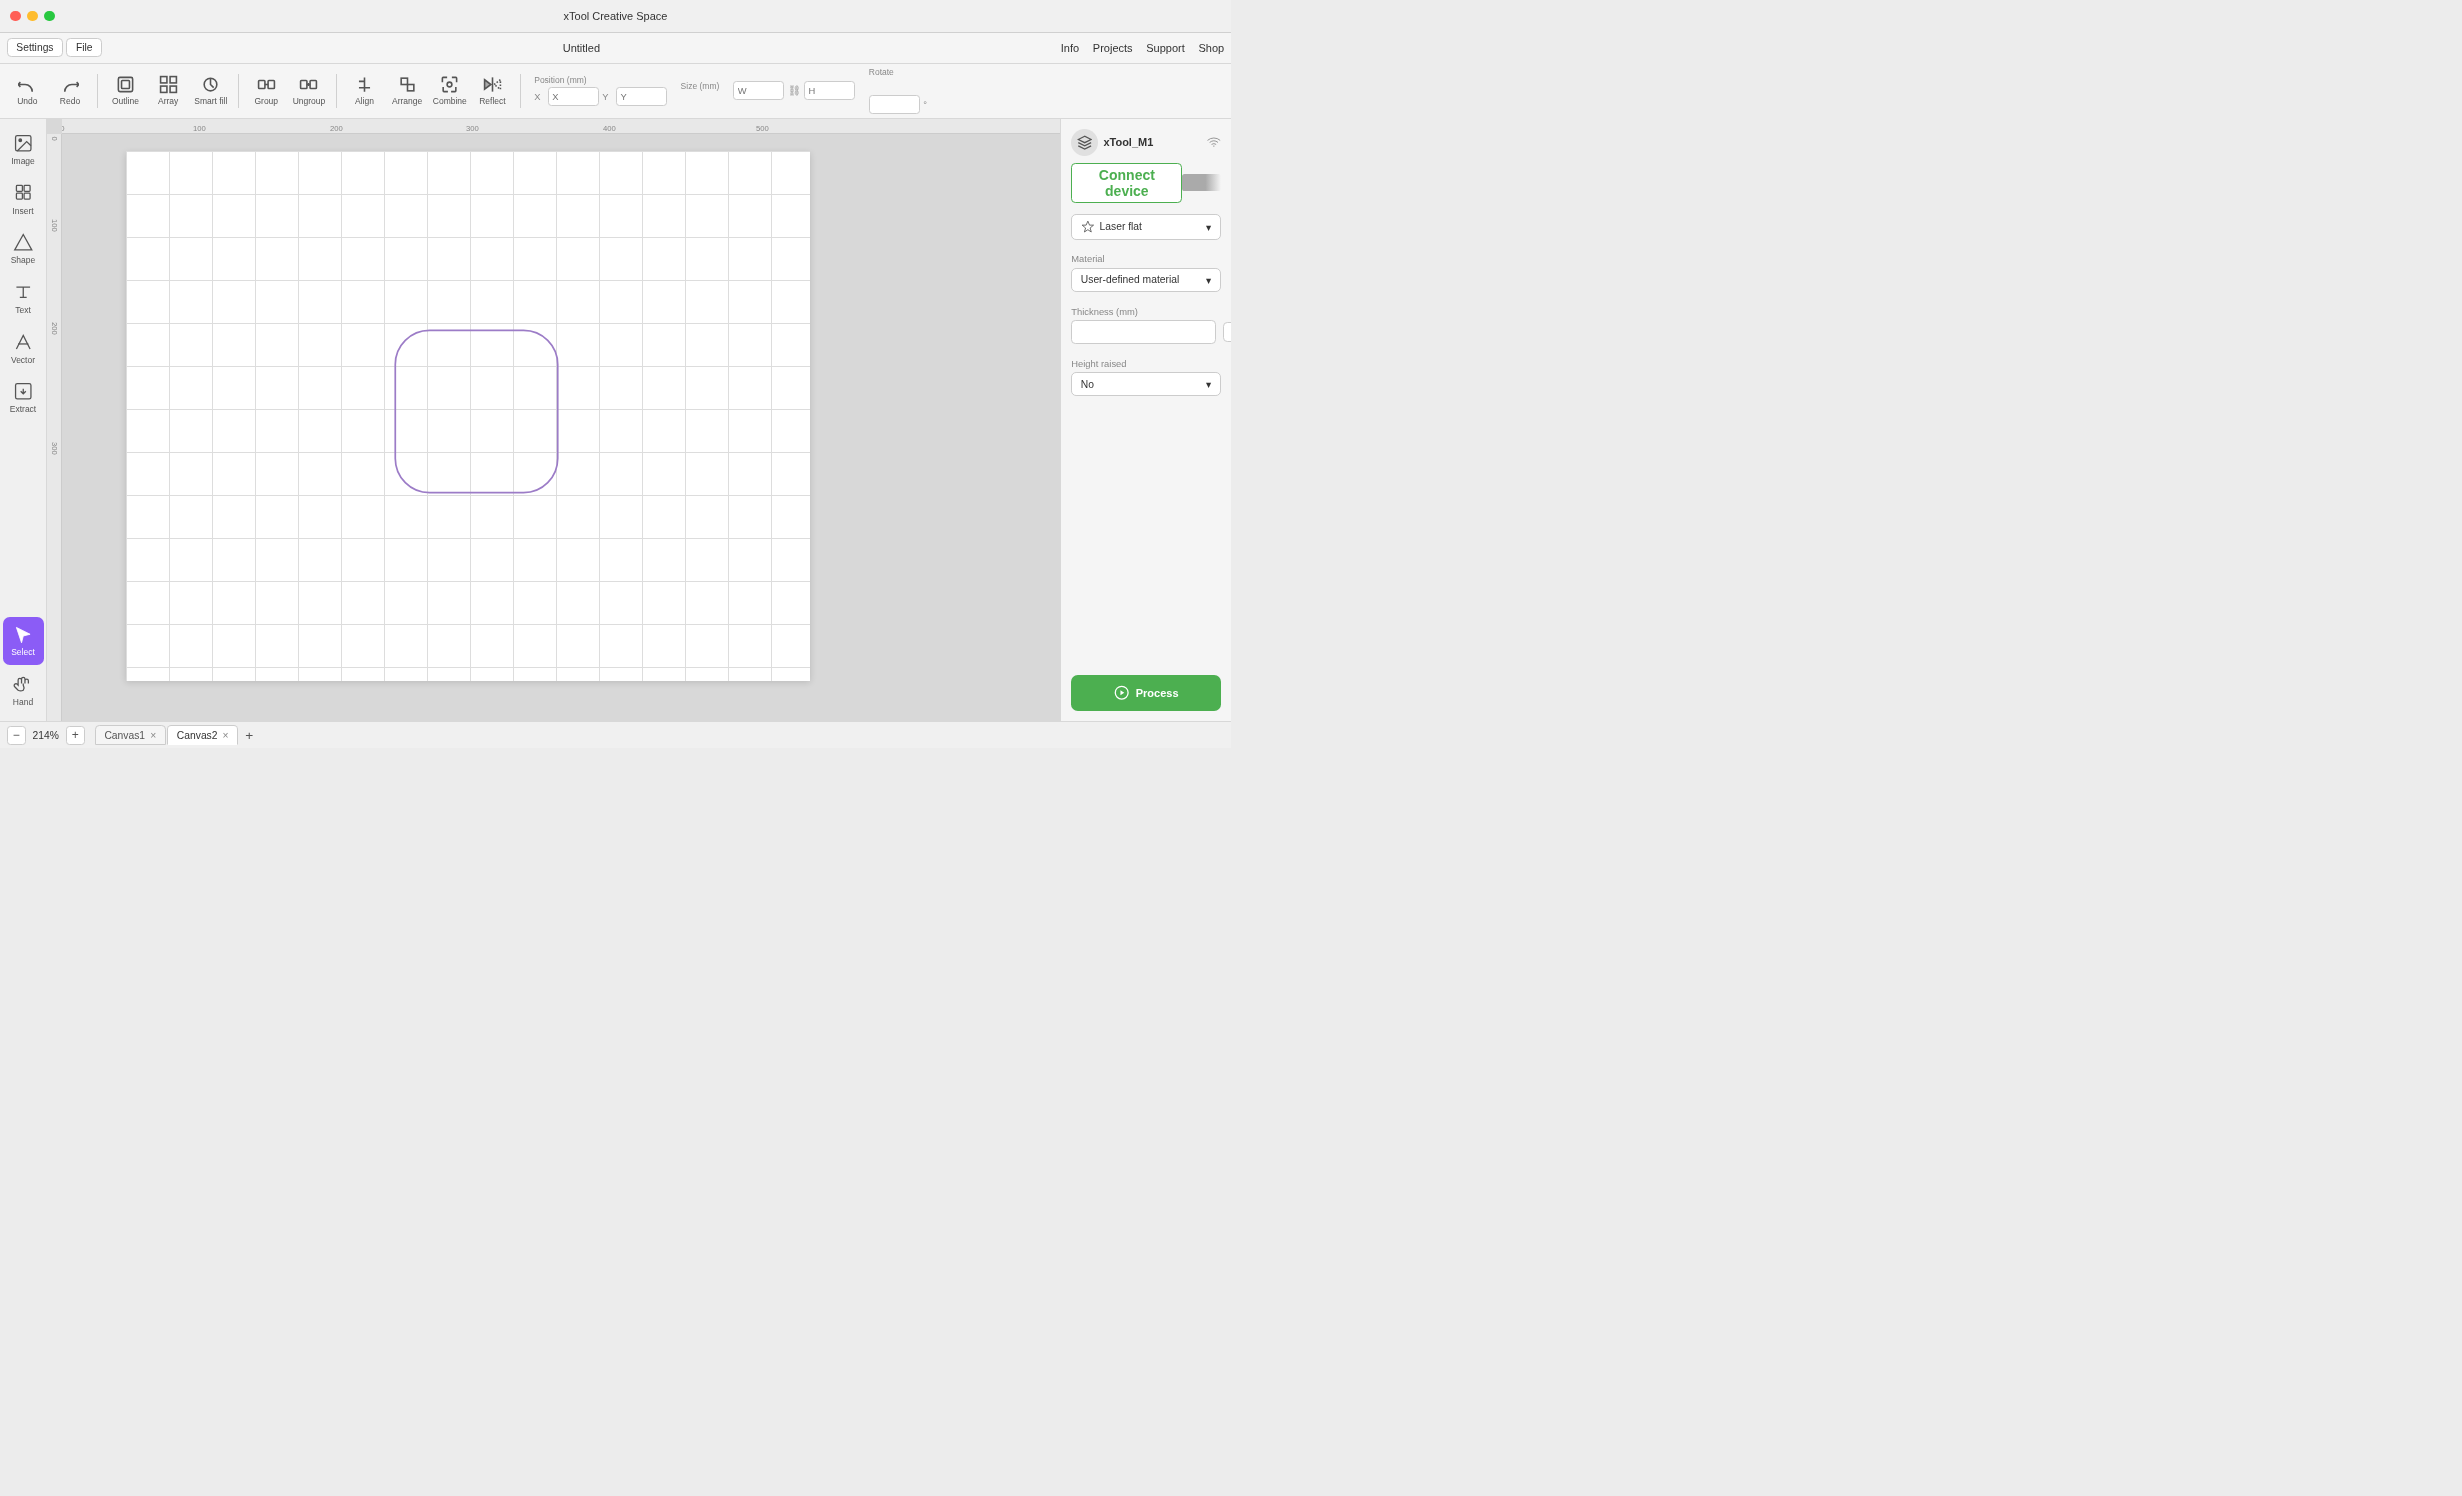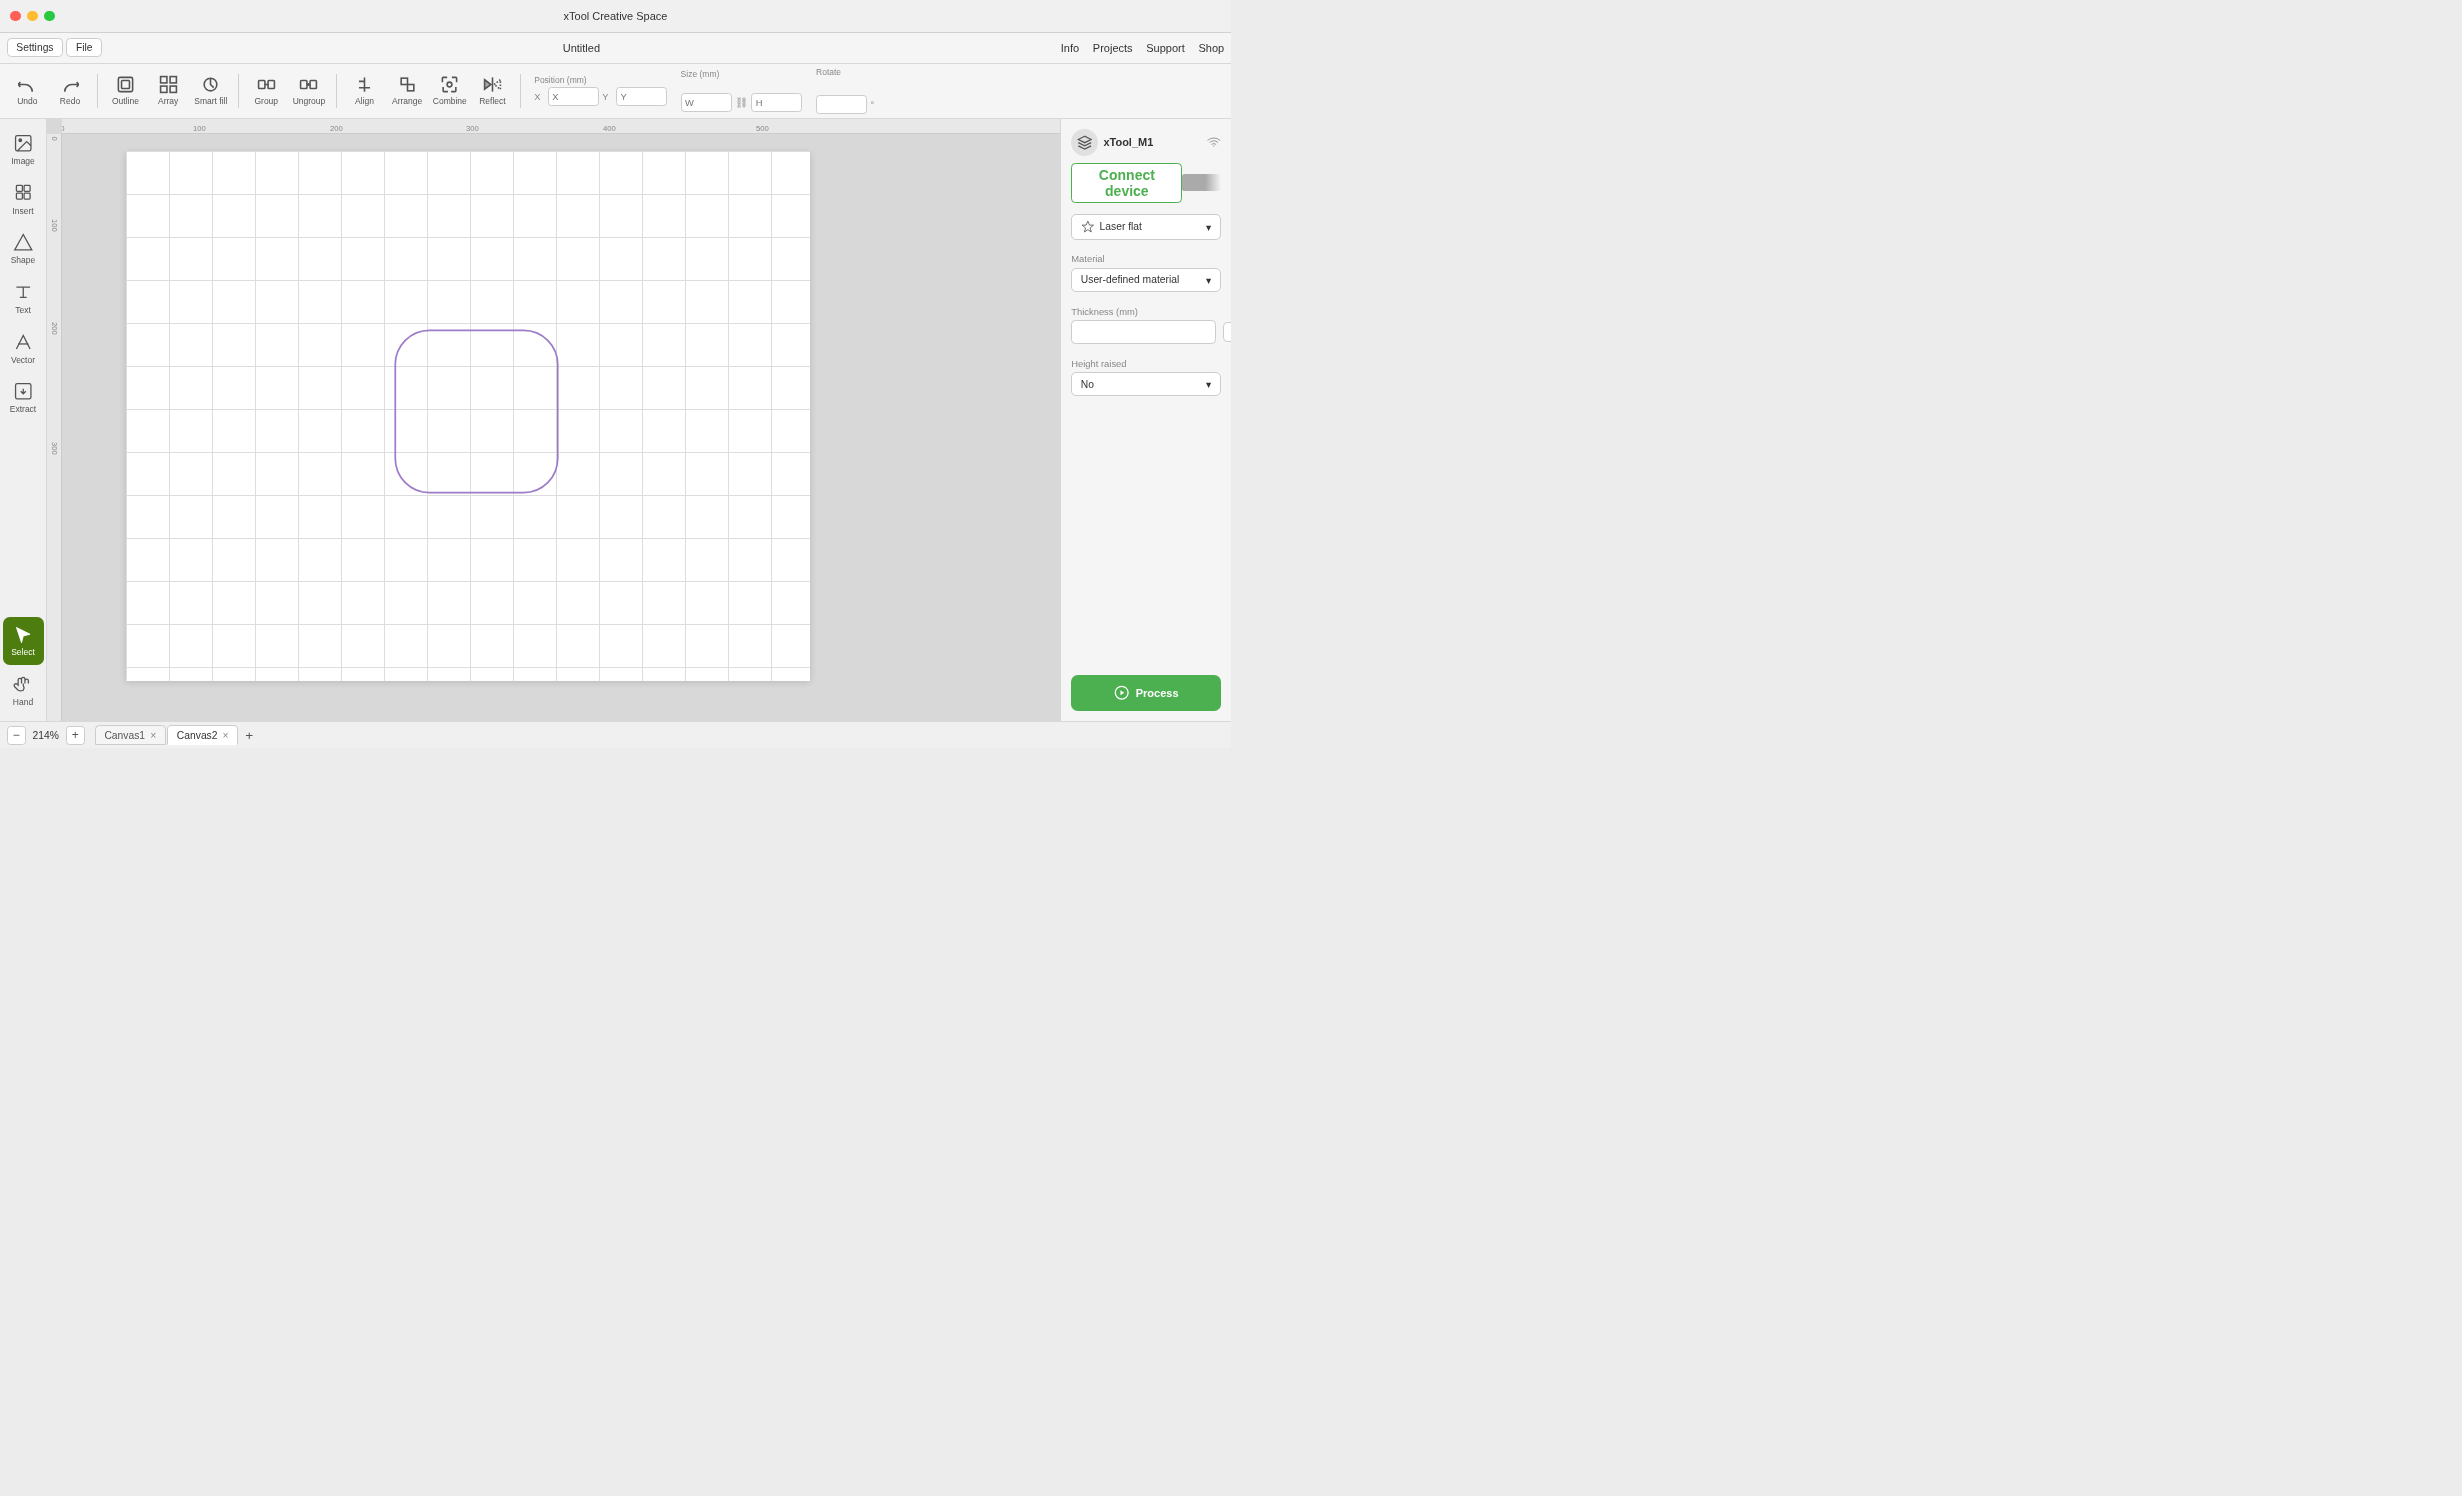--- a/index.html
+++ b/index.html
@@ -451,21 +451,21 @@
         <div class="pos-input-row">
           <span class="pos-input-letter">X</span>
           <input class="pos-input" type="text" placeholder="X" style="">
         </div>
         <div class="pos-input-row">
           <span class="pos-input-letter">Y</span>
           <input class="pos-input" type="text" placeholder="Y" style="">
         </div>
       </div>
     </div>
-    <div style="display:flex;flex-direction:column;gap:14px;margin-left:6.8px;">
+    <div style="display:flex;flex-direction:row;gap:14px;margin-left:6.8px;">
       <span style="font-size:8.5px;color:#888;">Size (mm)</span>
       <div style="display:flex;gap:3.4px;align-items:center;">
         <input class="pos-input" type="text" placeholder="W" style="">
         <span class="size-link-icon">⛓</span>
         <input class="pos-input" type="text" placeholder="H" style="">
       </div>
     </div>
     <div style="display:flex;flex-direction:column;gap:18px;margin-left:6.8px;">
       <span style="font-size:8.5px;color:#888;">Rotate</span>
       <div style="display:flex;align-items:center;gap:3.4px;">
@@ -524,21 +524,21 @@
     <div class="sidebar-tool">
       <svg viewBox="0 0 24 24" fill="none" stroke="#555" stroke-width="1.5" width="20.5" height="20.5">
         <rect x="3" y="3" width="18" height="18" rx="2"></rect>
         <path d="M9 12l3 3 3-3M12 9v6"></path>
       </svg>
       <span>Extract</span>
     </div>
 
     <div style="flex:1;"></div>
 
-    <div class="sidebar-tool select-active" style="background:#4d7c0f;color:white;">
+    <div class="sidebar-tool select-active" style="background:#8b5cf6;color:white;">
       <svg viewBox="0 0 24 24" fill="white" stroke="white" stroke-width="1" width="20.5" height="20.5">
         <path d="M4 4l16 8-8 2-2 8z" fill="white"></path>
       </svg>
       <span>Select</span>
     </div>
 
     <div class="sidebar-tool" style="margin-bottom:6.8px;">
       <svg viewBox="0 0 24 24" fill="none" stroke="#555" stroke-width="1.5" width="20.5" height="20.5">
         <path d="M18 11V8a2 2 0 00-4 0v3M14 8V6a2 2 0 00-4 0v5M10 7a2 2 0 00-4 0v6l-1-1a2 2 0 00-3 3l4 4a6 6 0 006 0 6 6 0 000-6V11"></path>
       </svg>

